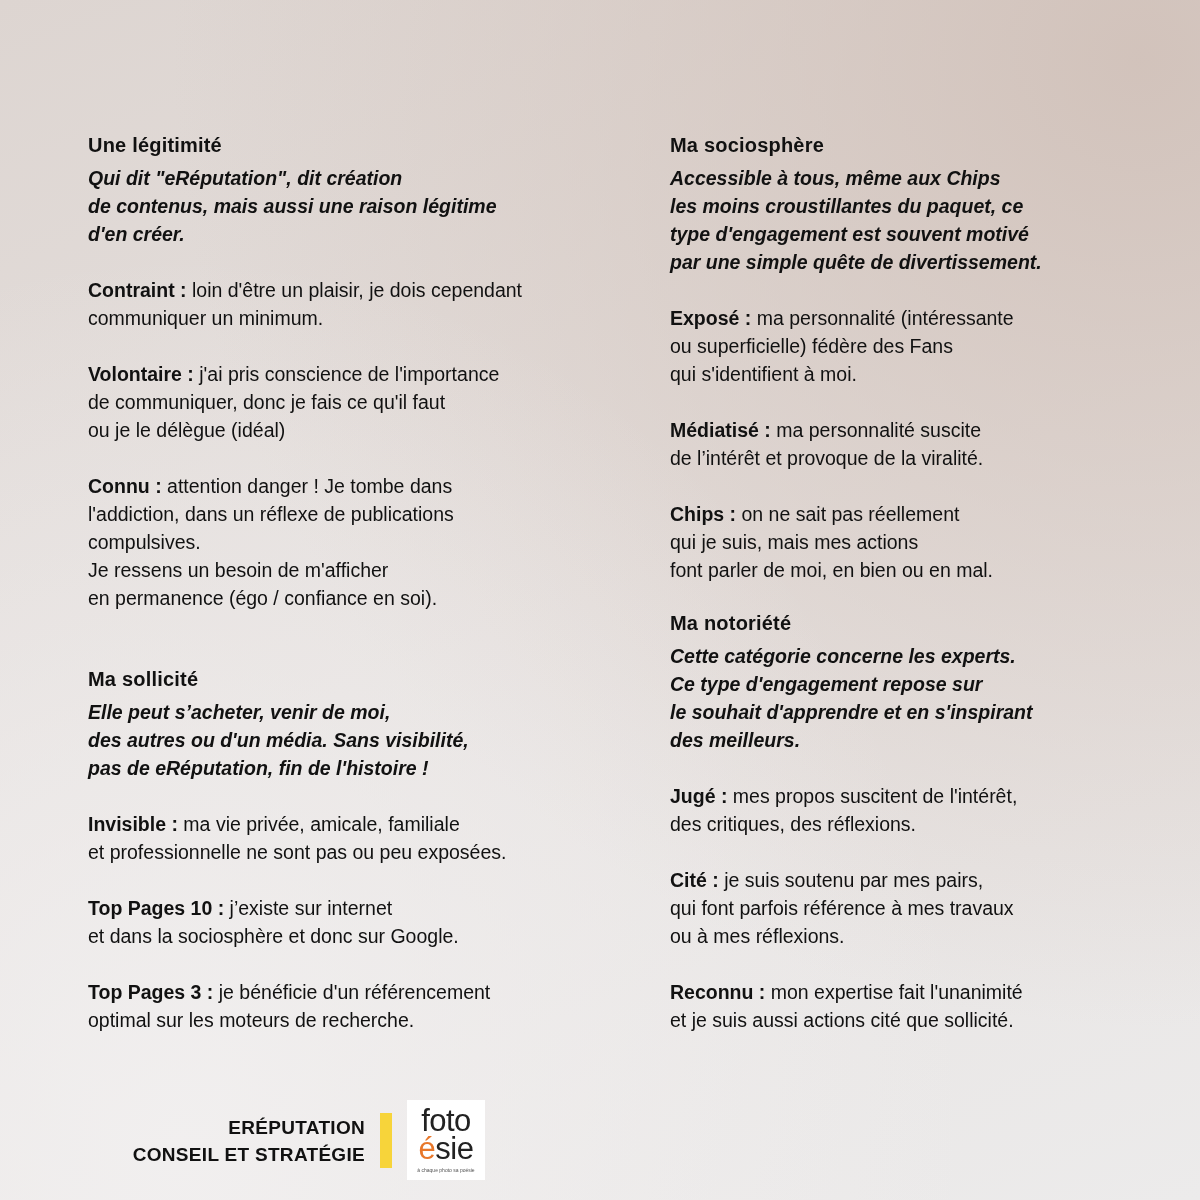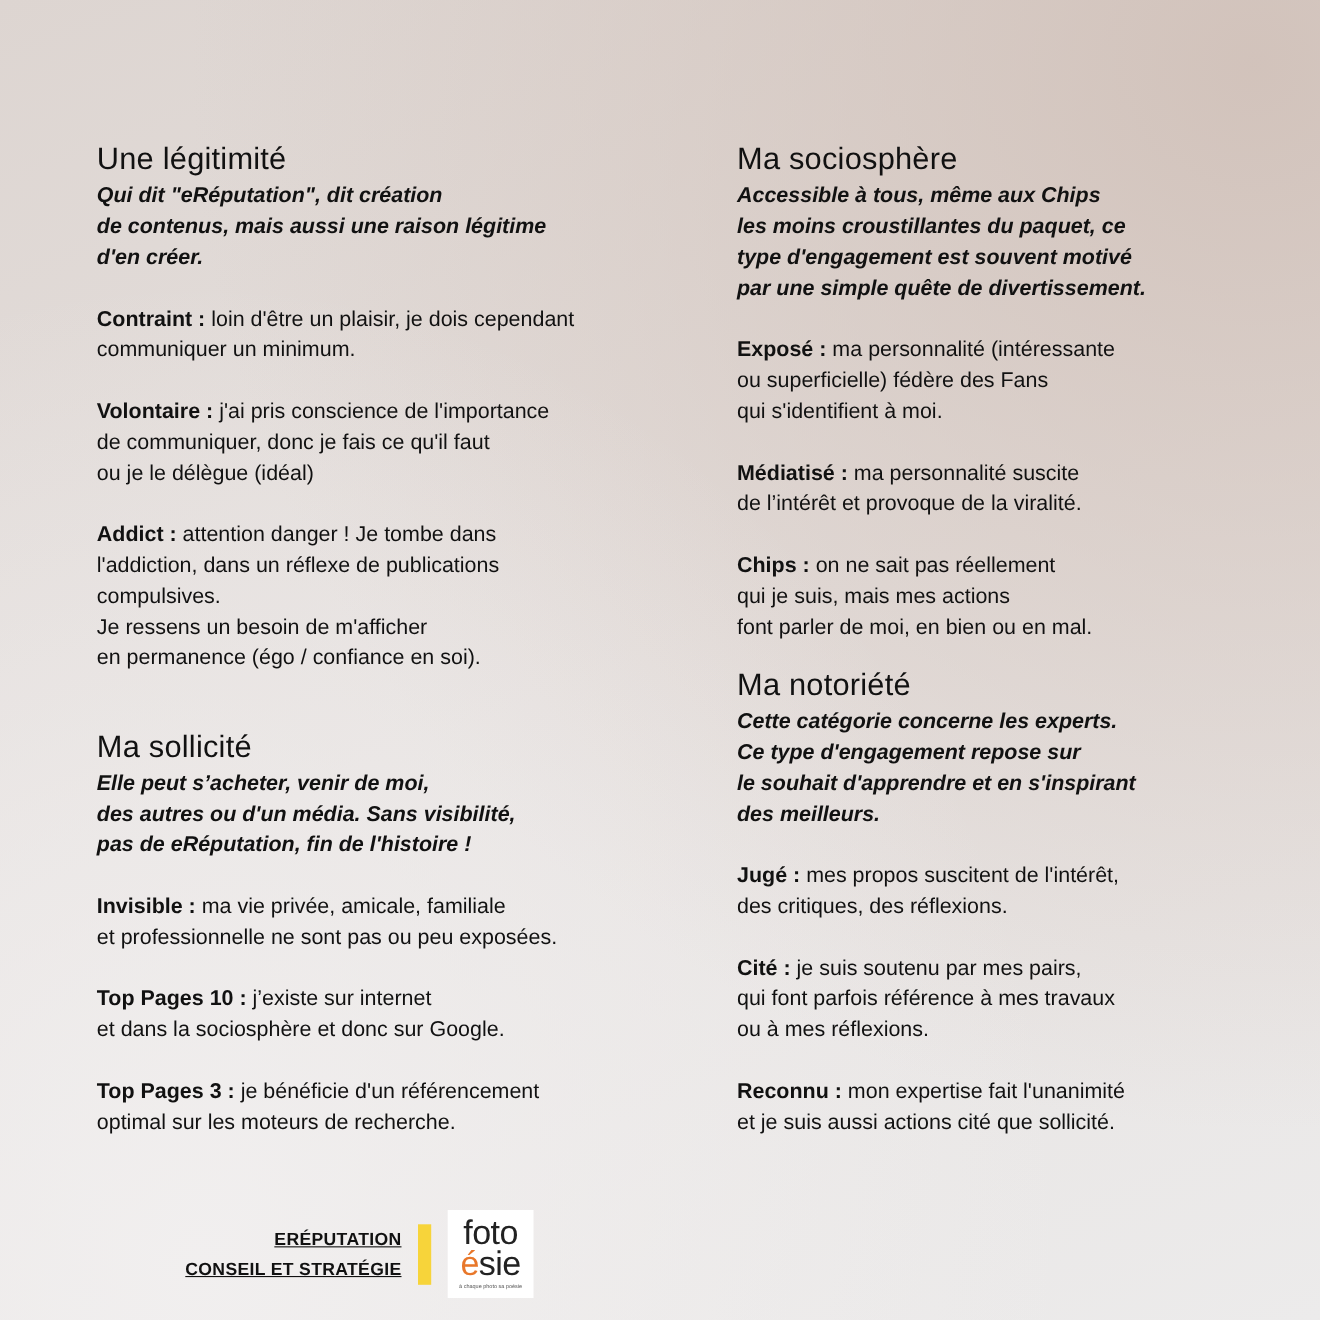--- a/index.html
+++ b/index.html
@@ -9,28 +9,28 @@
       radial-gradient(ellipse at 15% 95%, rgba(242,240,240,0.9) 0%, rgba(242,240,240,0) 55%),
       radial-gradient(ellipse at 95% 5%, rgba(208,192,184,0.9) 0%, rgba(208,192,184,0) 60%),
       linear-gradient(160deg,#ddd5d1 0%,#e6e1df 50%,#ecebeb 100%);
     color:#111;
     font-family:"Liberation Sans","DejaVu Sans",sans-serif;
   }
   .col{position:absolute;top:128px;}
   .col.left{left:88px;width:540px;}
   .col.right{left:670px;width:480px;}
   .section{margin:0;}
-  .h{font-weight:normal;font-size:28px;line-height:34px;margin:0 0 2px 0;letter-spacing:0.2px;}
+  .h{font-weight:bold;font-size:20px;line-height:34px;margin:0 0 2px 0;letter-spacing:0.2px;}
   .sub{font-weight:bold;font-style:italic;font-size:19.5px;line-height:28px;margin:0;white-space:pre-line;}
   .item{font-size:19.5px;line-height:28px;margin:28px 0 0 0;white-space:pre-line;}
   .item .term{font-weight:bold;}
   .gap-left{height:50px;}
   .gap-right{height:22px;}
 
-  .footer-text{position:absolute;right:835px;top:1114px;text-align:right;font-weight:bold;font-size:16px;line-height:27px;letter-spacing:0.3px;text-decoration:underline;}
+  .footer-text{position:absolute;right:835px;top:1114px;text-align:right;font-weight:bold;font-size:19px;line-height:27px;letter-spacing:0.3px;}
   .ybar{position:absolute;left:380px;top:1113px;width:12px;height:55px;background:#f7d43a;}
   .logo{position:absolute;left:407px;top:1100px;width:78px;height:80px;background:#fff;}
   .logo .l1,.logo .l2{position:absolute;left:0;width:78px;text-align:center;font-size:31px;line-height:30px;color:#222;letter-spacing:-0.5px;}
   .logo .l1{top:6px;}
   .logo .l2{top:34px;}
   .logo .accent{color:#e8772a;}
   .logo .tag{position:absolute;left:0;width:78px;top:67px;text-align:center;font-size:5px;color:#555;}
 </style>
 </head>
 <body>
@@ -39,21 +39,21 @@
   <div class="section">
     <h2 class="h">Une légitimité</h2>
     <p class="sub">Qui dit "eRéputation", dit création
 de contenus, mais aussi une raison légitime
 d'en créer.</p>
     <p class="item"><span class="term">Contraint :</span><span> loin d'être un plaisir, je dois cependant
 communiquer un minimum.</span></p>
     <p class="item"><span class="term">Volontaire :</span><span> j'ai pris conscience de l'importance
 de communiquer, donc je fais ce qu'il faut
 ou je le délègue (idéal)</span></p>
-    <p class="item"><span class="term">Addict :</span><span> attention danger ! Je tombe dans
+    <p class="item"><span class="term">Connu :</span><span> attention danger ! Je tombe dans
 l'addiction, dans un réflexe de publications
 compulsives.
 Je ressens un besoin de m'afficher
 en permanence (égo / confiance en soi).</span></p>
   </div>
   <div class="gap-left"></div>
   <div class="section">
     <h2 class="h">Ma sollicité</h2>
     <p class="sub">Elle peut s’acheter, venir de moi,
 des autres ou d'un média. Sans visibilité,

